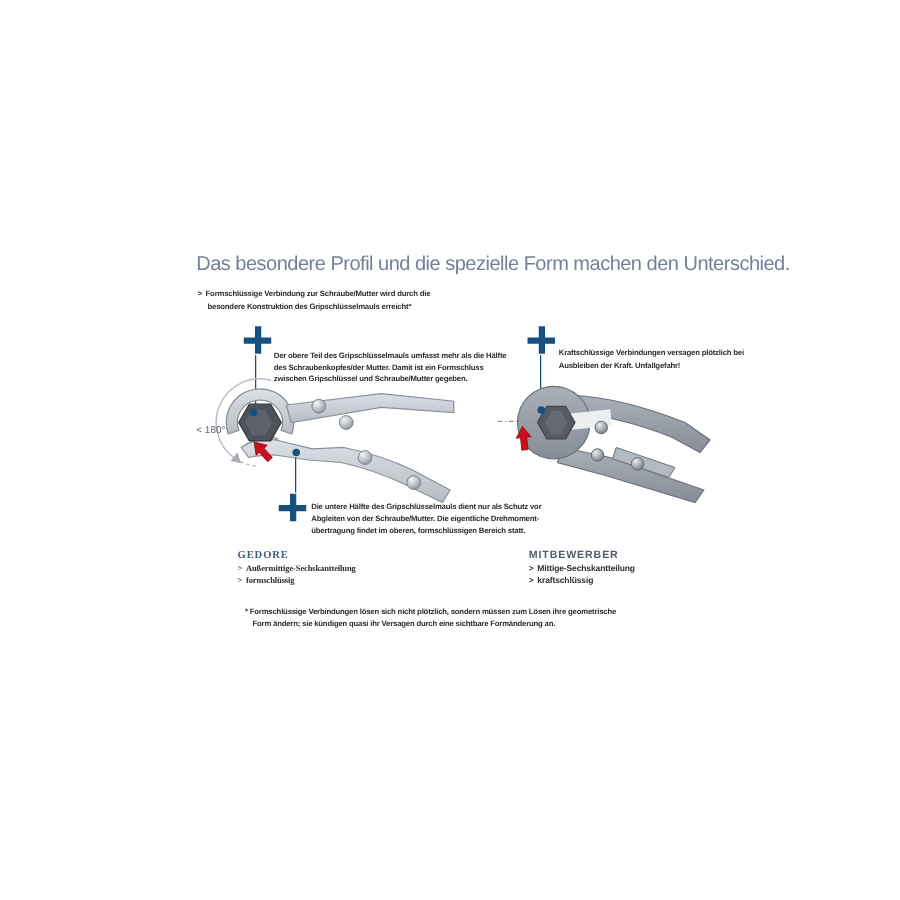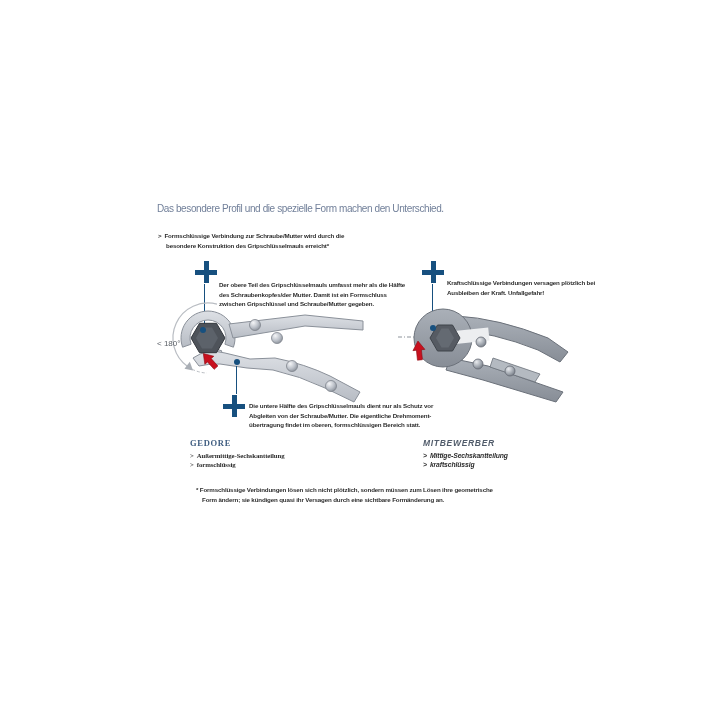--- a/index.html
+++ b/index.html
@@ -1,19 +1,19 @@
 <!DOCTYPE html>
 <html><head>
 <meta charset="utf-8">
 <style>
   html,body{margin:0;padding:0;background:#ffffff;}
   .page{position:relative;width:720px;height:720px;background:#ffffff;overflow:hidden;
         font-family:"Liberation Sans",sans-serif;}
 
-  .title{position:absolute;left:157px;top:203px;font-size:10px;letter-spacing:-0.4px;
+  .title{position:absolute;left:157px;top:203px;font-size:16px;letter-spacing:-0.4px;
          color:#72809a;font-weight:normal;white-space:nowrap;}
 
   .small{font-size:6.2px;line-height:9.6px;font-weight:bold;color:#2d2d2d;
          letter-spacing:-0.15px;}
   .small .ln{white-space:nowrap;}
 
   .intro{position:absolute;left:158px;top:231px;}
   .intro .row{display:flex;}
   .intro .chev{margin-right:3px;}
   .intro .indent{margin-left:8px;}
@@ -23,21 +23,21 @@
   
   .plus{position:absolute;width:22px;height:22px;}
   .plus .h{position:absolute;left:0;top:8.5px;width:22px;height:5px;background:#17507f;}
   .plus .v{position:absolute;top:0;left:8.5px;width:5px;height:22px;background:#17507f;}
 
   
   .cline{position:absolute;width:1px;background:#17507f;}
 
   .brand{position:absolute;font-size:8.5px;font-weight:bold;letter-spacing:0.7px;}
   .brand-gedore{color:#3f5d80;font-family:Liberation Serif, serif;}
-  .brand-comp{color:#515c6b;font-style:italic;}
+  .brand-comp{color:#515c6b;}
   .brand .list{margin-top:3px;font-size:6.8px;line-height:9.4px;font-weight:bold;
                color:#2d2d2d;letter-spacing:-0.1px;}
   .brand .list .row{display:flex;white-space:nowrap;}
   .brand .list .chev{margin-right:3px;}
 
   .footnote{position:absolute;left:196px;top:485px;}
 
   svg{position:absolute;overflow:visible;}
 </style>
 </head>

